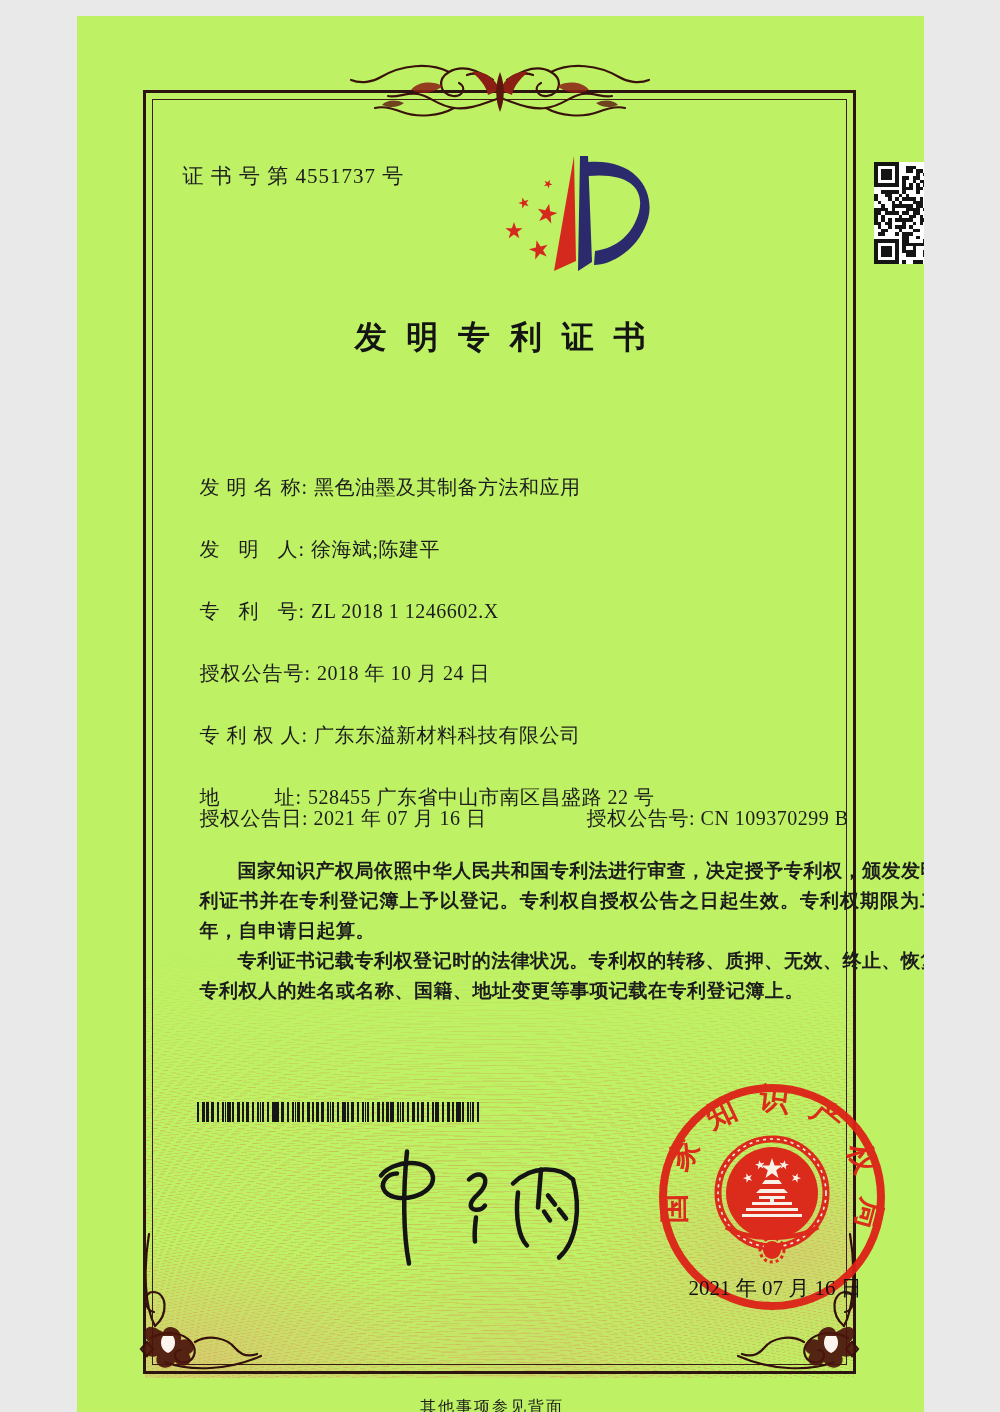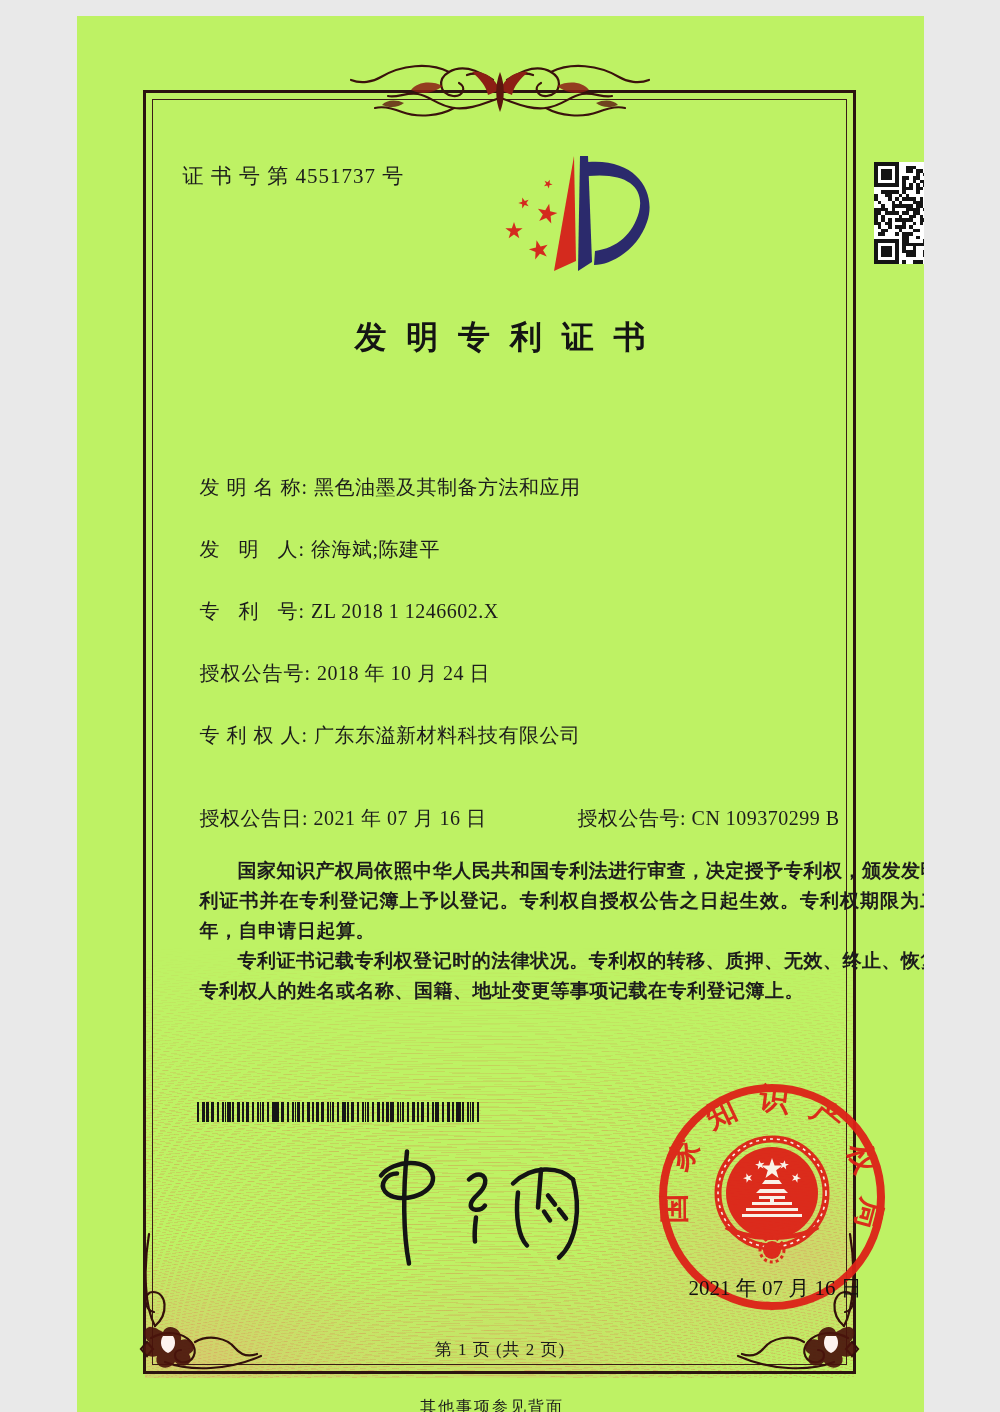--- a/index.html
+++ b/index.html
@@ -35,21 +35,21 @@
     position:absolute;left:0;right:0;top:300px;text-align:center;z-index:3;
     font-size:32px;font-weight:700;letter-spacing:0.62em;text-indent:0.62em;color:#141414;
   }
   
   .fields{position:absolute;left:123px;top:424px;width:770px;z-index:3;}
   .frow{display:flex;align-items:flex-end;height:62px;font-size:20px;line-height:30px;}
   .frow .lab{white-space:pre;letter-spacing:1px;}
   .frow .val{white-space:pre;letter-spacing:0.5px;}
   .row-grant{position:absolute;left:123px;top:789px;width:770px;font-size:20px;z-index:3;}
   .row-grant .pair{white-space:pre;letter-spacing:0.5px;}
-  .row-grant .pair2{position:absolute;left:378px;top:0;}
+  .row-grant .pair2{position:absolute;left:387px;top:0;}
   
   .body-text{position:absolute;left:123px;top:840px;width:760px;z-index:3;}
   .body-text p{margin:0;font-size:19px;line-height:30px;text-indent:2em;text-align:justify;letter-spacing:0.5px;font-weight:bold;}
   
   .barcode{
     position:absolute;left:120px;top:1086px;width:284px;height:20px;z-index:3;
     background:
       repeating-linear-gradient(90deg,#161616 0 2px, rgba(0,0,0,0) 2px 5px),
       repeating-linear-gradient(90deg,#161616 0 1px, rgba(0,0,0,0) 1px 7px),
       repeating-linear-gradient(90deg, rgba(0,0,0,0) 0 9px, #161616 9px 11px, rgba(0,0,0,0) 11px 23px);
@@ -169,20 +169,24 @@
       <span class="lab">专   利   号: </span>
       <span class="val">ZL 2018 1 1246602.X</span>
     </div>
     <div class="frow">
       <span class="lab">授权公告号: </span>
       <span class="val">2018 年 10 月 24 日</span>
     </div>
     <div class="frow">
       <span class="lab">专 利 权 人: </span>
       <span class="val">广东东溢新材料科技有限公司</span>
+    </div>
+    <div class="frow">
+      <span class="lab">地         址: </span>
+      <span class="val">528455 广东省中山市南区昌盛路 22 号</span>
     </div>
   </div>
 
   <div class="row-grant">
     <span class="pair"><span>授权公告日: </span><span>2021 年 07 月 16 日</span></span>
     <span class="pair pair2"><span>授权公告号: </span><span>CN 109370299 B</span></span>
   </div>
 
   <div class="body-text">
     <p>国家知识产权局依照中华人民共和国专利法进行审查，决定授予专利权，颁发发明专利证书并在专利登记簿上予以登记。专利权自授权公告之日起生效。专利权期限为二十年，自申请日起算。</p>
@@ -238,16 +242,15 @@
       <g stroke="#dd2218" fill="none" stroke-width="5">
         <path d="M-46 34 C-24 48 24 48 46 34"></path>
       </g>
       <circle cy="57" r="9" fill="#dd2218"></circle>
       <circle cy="57" r="12" fill="none" stroke="#dd2218" stroke-width="3" stroke-dasharray="3 3"></circle>
     </g>
   </svg>
 
   <div class="seal-date">2021 年 07 月 16 日</div>
 
-  <div class="page-num">第 1 页 (共 2 页)</div>
   <div class="back-note">其他事项参见背面</div>
 
 </div>
 
 </body></html>

